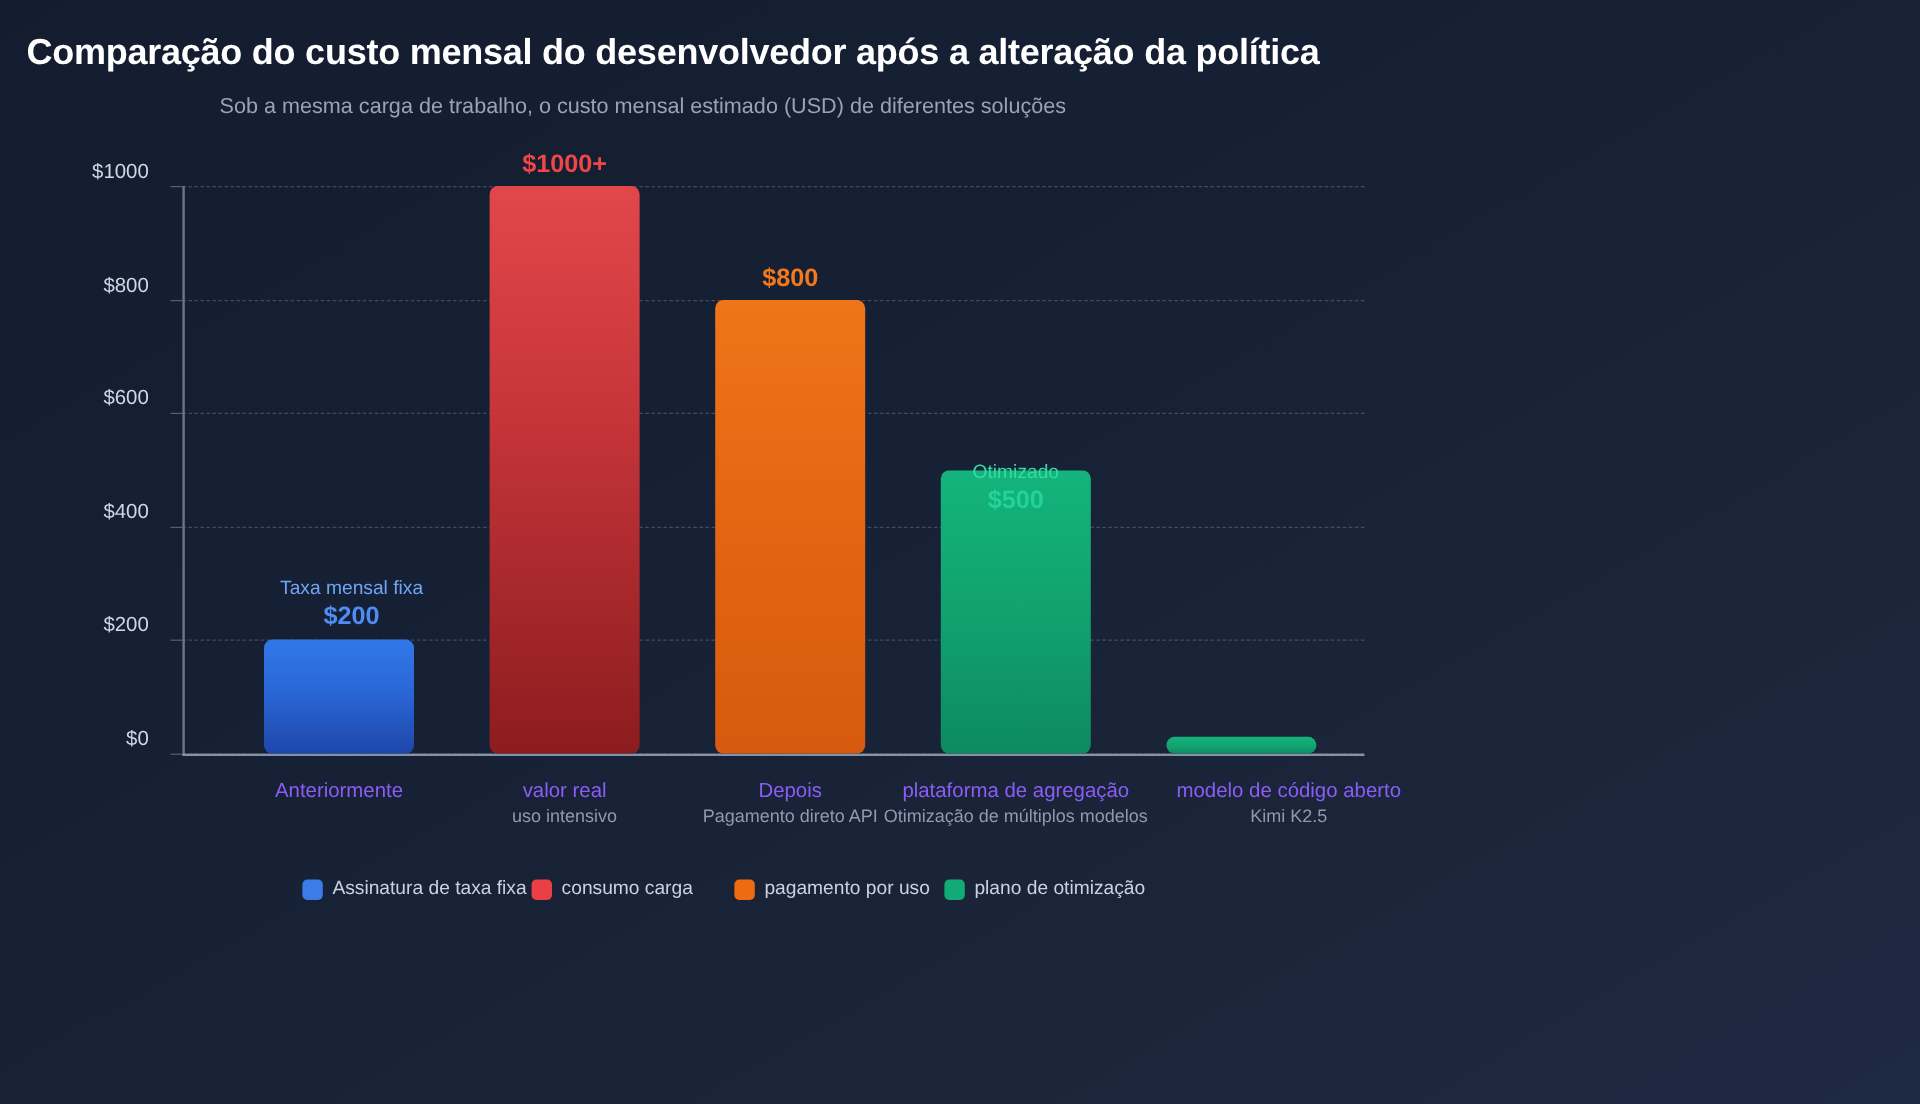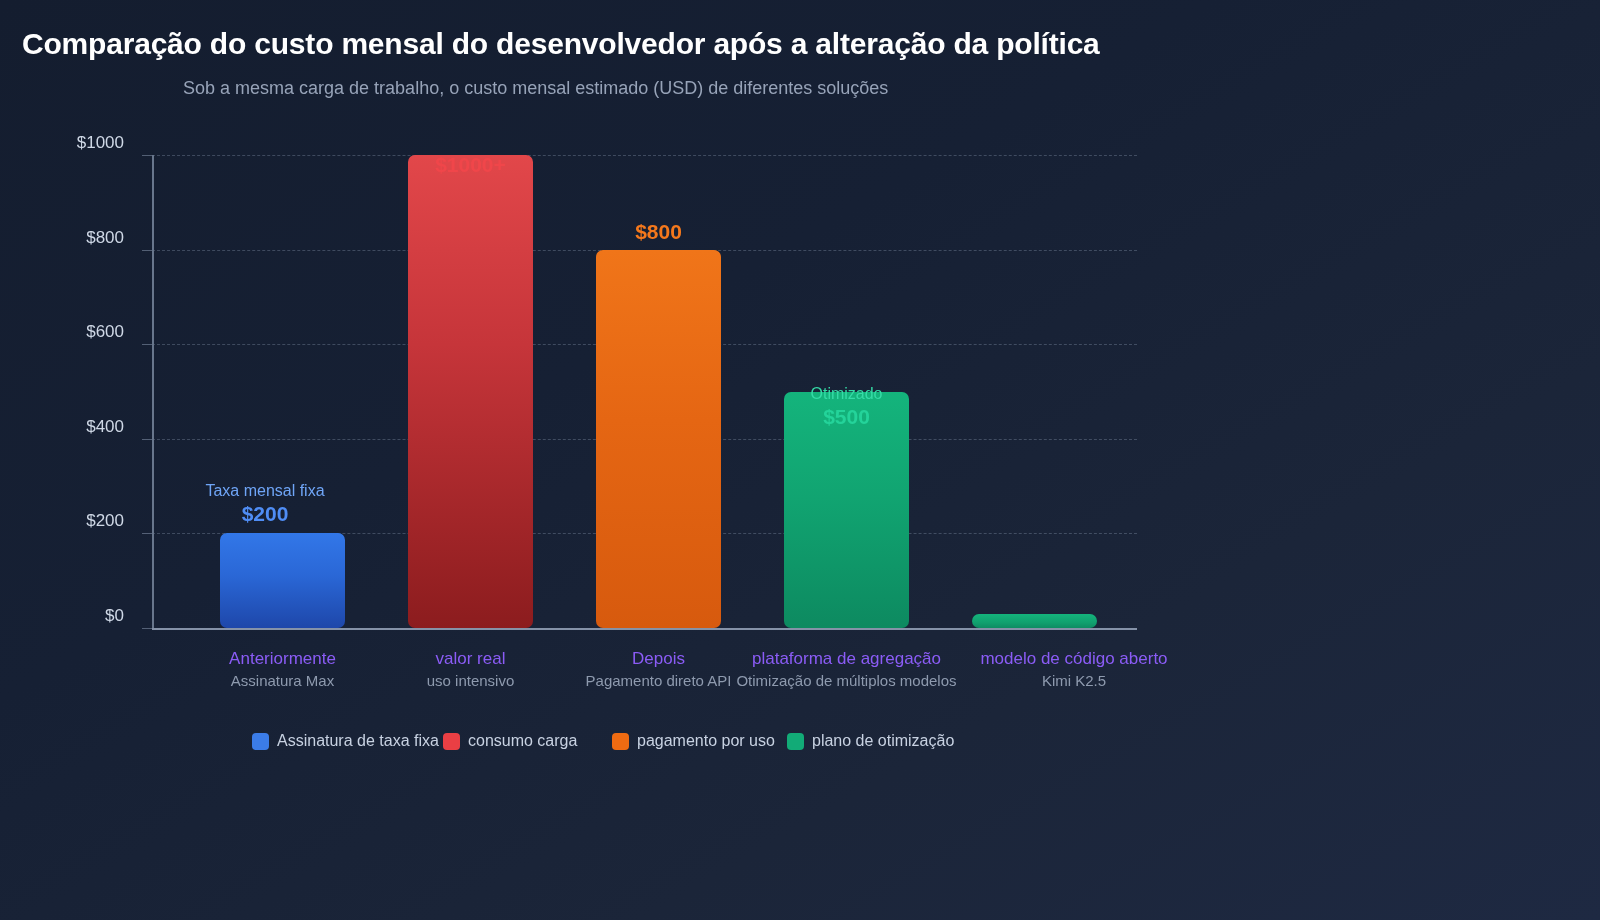--- a/index.html
+++ b/index.html
@@ -109,41 +109,40 @@
   <div class="axis-x"></div>
 
   <div id="bar-layer">
       <div class="bar b-blue" style="left: 220px; top: 533.4px; width: 125px; height: 94.6px;"></div>
       <div class="bar b-red" style="left: 408px; top: 155px; width: 125px; height: 473px;"></div>
       <div class="bar b-orange" style="left: 596px; top: 249.6px; width: 125px; height: 378.4px;"></div>
       <div class="bar b-green" style="left: 784px; top: 391.5px; width: 125px; height: 236.5px;"></div>
       <div class="bar b-green2" style="left: 972px; top: 613.81px; width: 125px; height: 14.19px;"></div>
     </div>
   <div id="vlabel-layer">
-      <div class="vlabel" style="left: 115px; width: 300px; top: 481.4px;">
+      <div class="vlabel" style="left: 143px; width: 300px; top: 481.4px;">
         <span class="note" style="color: rgb(111, 165, 247);">Taxa mensal fixa</span>
         <span class="amt" style="color: rgb(79, 141, 245);">$200</span>
       </div>
       <div class="vlabel" style="left: 320.5px; width: 300px; top: 124px;">
-        <span class="amt" style="color: rgb(240, 70, 74); margin-top: 28px;">$1000+</span>
+        <span class="amt" style="color: rgb(240, 70, 74);">$1000+</span>
       </div>
       <div class="vlabel" style="left: 508.5px; width: 300px; top: 218.6px;">
         <span class="amt" style="color: rgb(244, 120, 28);">$800</span>
       </div>
       <div class="vlabel" style="left: 696.5px; width: 300px; top: 339.5px;">
         <span class="note" style="color: rgb(53, 219, 166); margin-top: 44px;">Otimizado</span>
         <span class="amt" style="color: rgb(36, 211, 154);">$500</span>
       </div>
       <div class="vlabel" style="left: 884.5px; width: 300px; top: 561.81px;">
       </div>
     </div>
   <div id="xlabel-layer">
       <div class="xlabel" style="left: 82.5px; width: 400px; top: 648px;">
         <span class="main">Anteriormente</span>
-        <span class="sub">Assinatura Max</span>
       </div>
       <div class="xlabel" style="left: 270.5px; width: 400px; top: 648px;">
         <span class="main">valor real</span>
         <span class="sub">uso intensivo</span>
       </div>
       <div class="xlabel" style="left: 458.5px; width: 400px; top: 648px;">
         <span class="main">Depois</span>
         <span class="sub">Pagamento direto API</span>
       </div>
       <div class="xlabel" style="left: 646.5px; width: 400px; top: 648px;">

